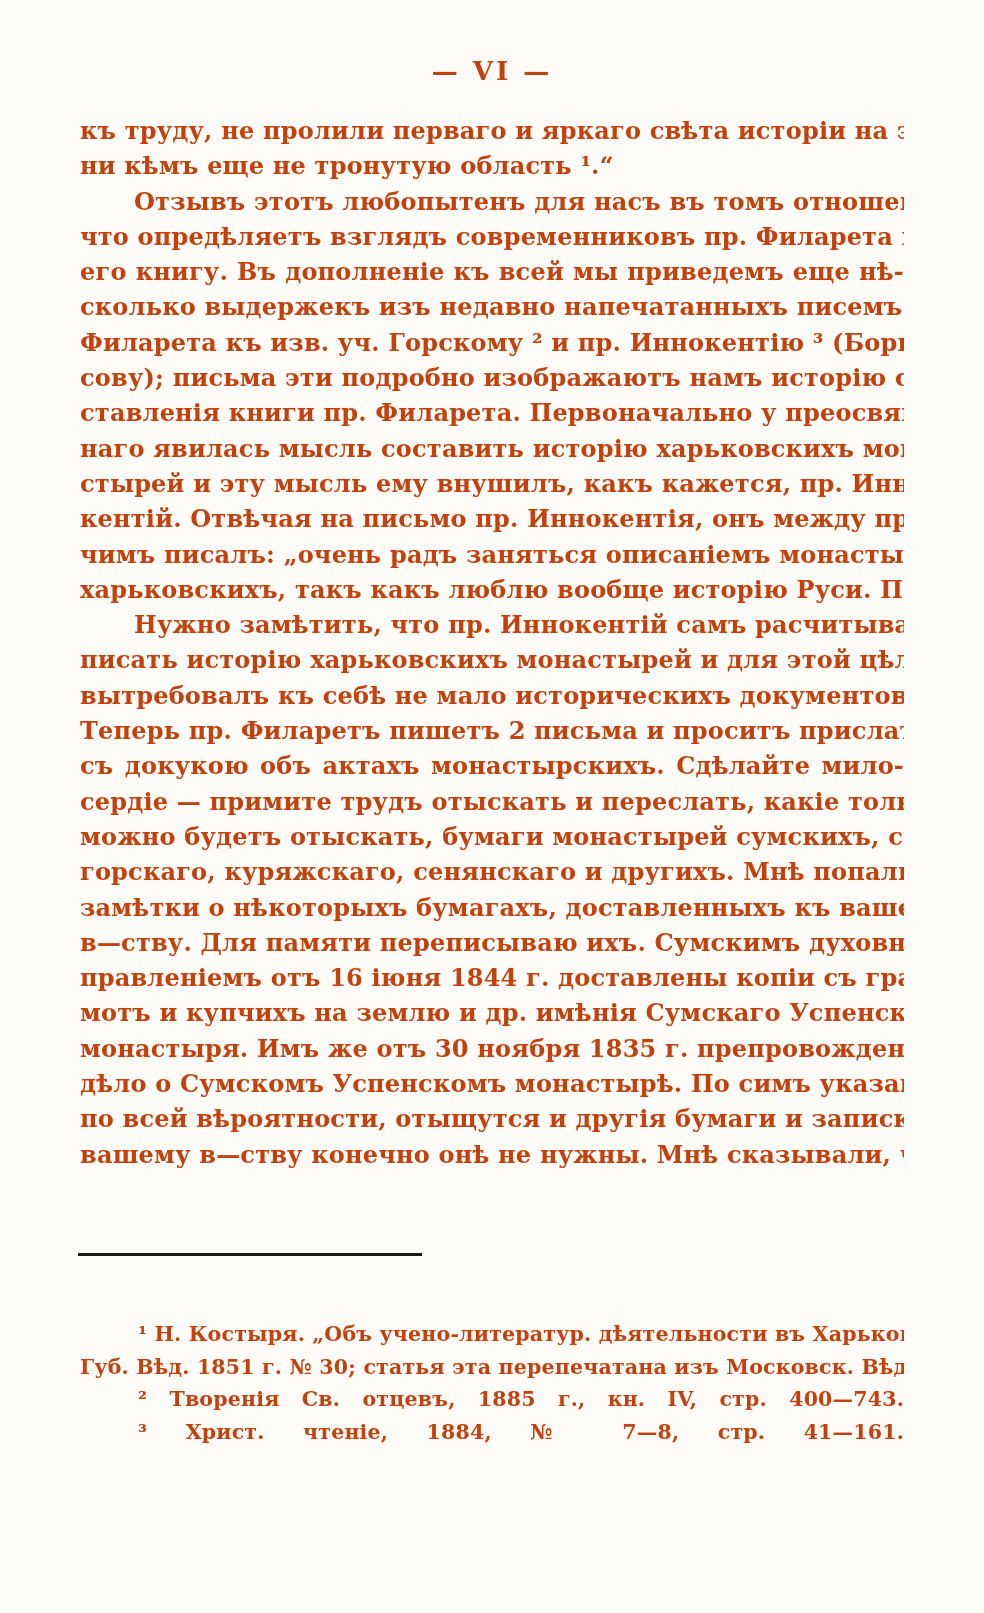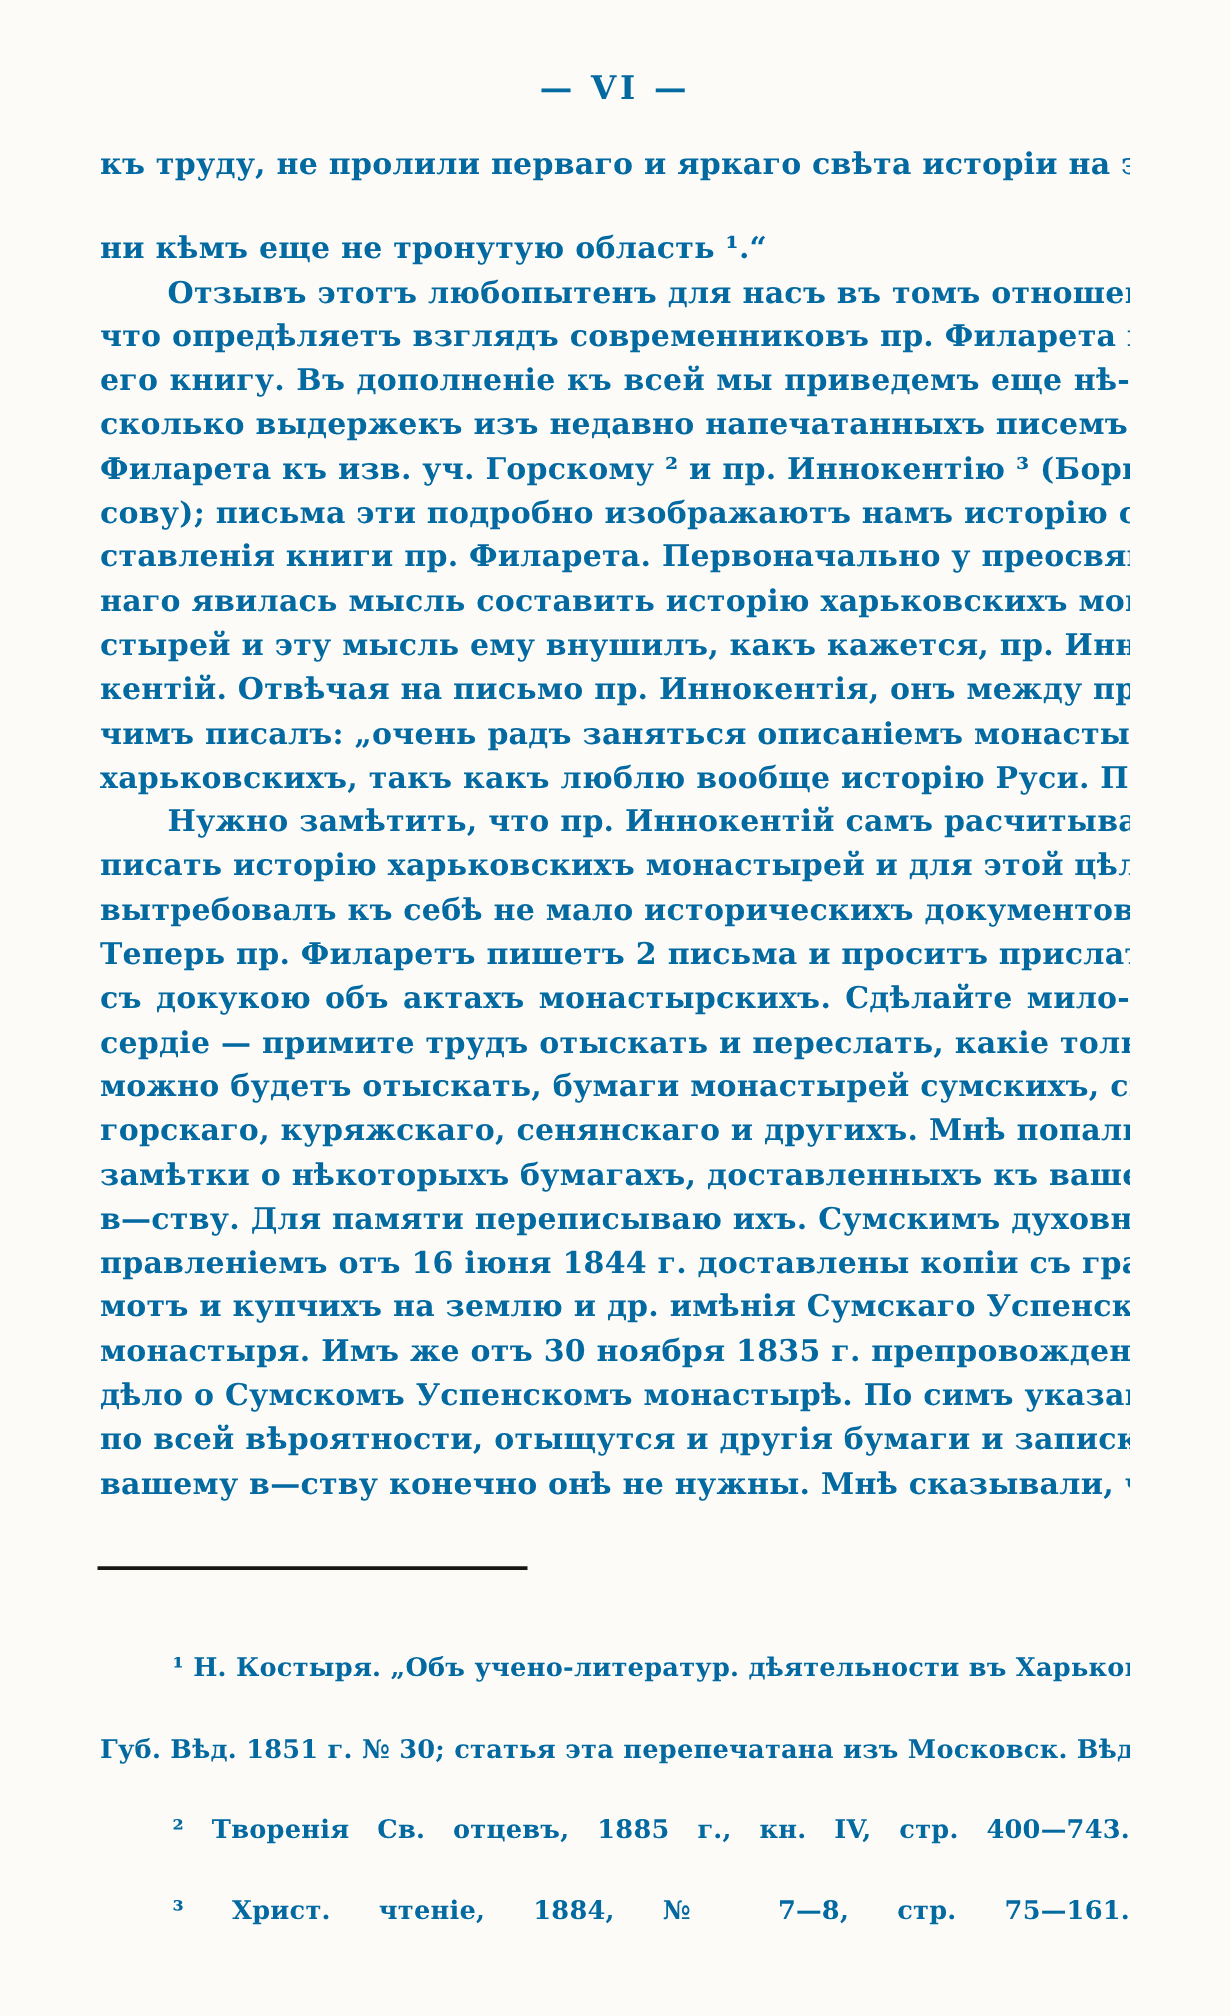--- a/index.html
+++ b/index.html
@@ -6,21 +6,21 @@
     margin: 0;
     padding: 0;
     background: #e9e7e2;
   }
   .page {
     position: relative;
     width: 984px;
     height: 1613px;
     margin: 0 auto;
     background: #fcfbf7;
-    color: #0369a1;
+    color: #c2410c;
     font-family: "DejaVu Serif", serif;
     overflow: hidden;
   }
   .pagenum {
     position: absolute;
     top: 56px;
     left: 0;
     width: 100%;
     text-align: center;
     font-size: 26px;
@@ -39,21 +39,20 @@
   .bodytext .line {
     height: 35.3px;
     line-height: 35.3px;
     text-align: justify;
     text-align-last: justify;
     overflow: hidden;
     white-space: nowrap;
   }
   .line.end {
     text-align-last: left;
-    margin-top: 32px;
   }
   .line.ind {
     text-indent: 54px;
   }
   .fnrule {
     position: absolute;
     top: 1253px;
     left: 78px;
     width: 344px;
     height: 3px;
@@ -119,16 +118,16 @@
     <div class="line">по всей вѣроятности, отыщутся и другія бумаги и записки;</div>
     <div class="line">вашему в—ству конечно онѣ не нужны. Мнѣ сказывали, что</div>
   </div>
 
   <div class="fnrule"></div>
 
   <div class="footnotes">
     <div class="line ind">¹ Н. Костыря. „Объ учено-литератур. дѣятельности въ Харьковѣ“ (Харьк.</div>
     <div class="line end">Губ. Вѣд. 1851 г. № 30; статья эта перепечатана изъ Московск. Вѣдом.)</div>
     <div class="line ind end">² Творенія Св. отцевъ, 1885 г., кн. IV, стр. 400—743.</div>
-    <div class="line ind end">³ Христ. чтеніе, 1884, № 7—8, стр. 75—161.</div>
+    <div class="line ind end">³ Христ. чтеніе, 1884, № 7—8, стр. 41—161.</div>
   </div>
 
 </div>
 
 </body></html>

